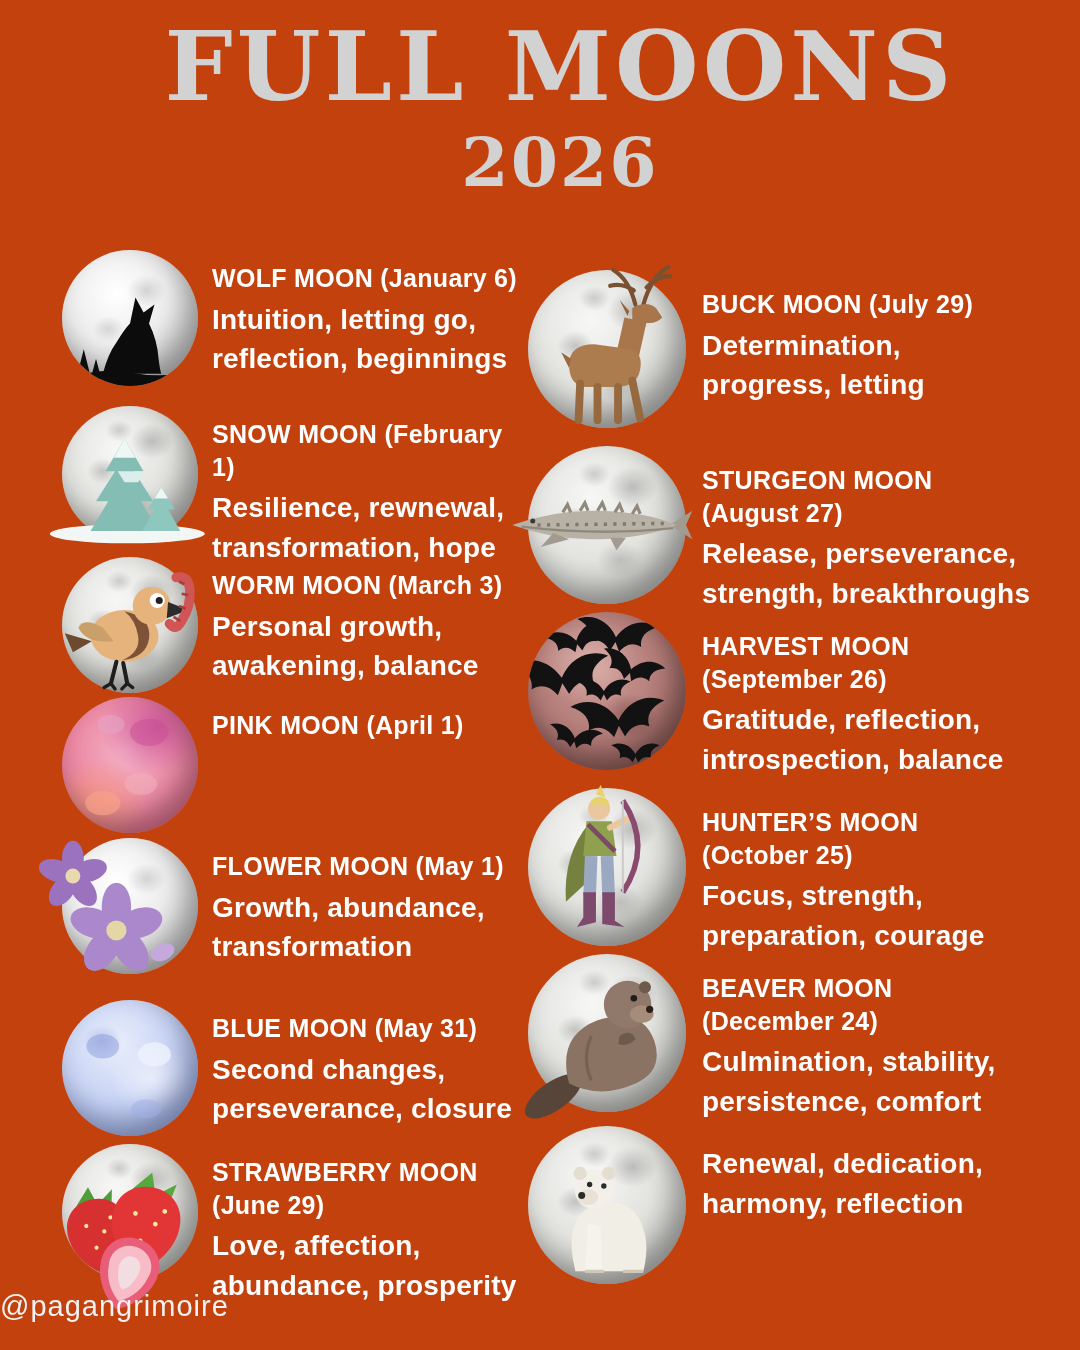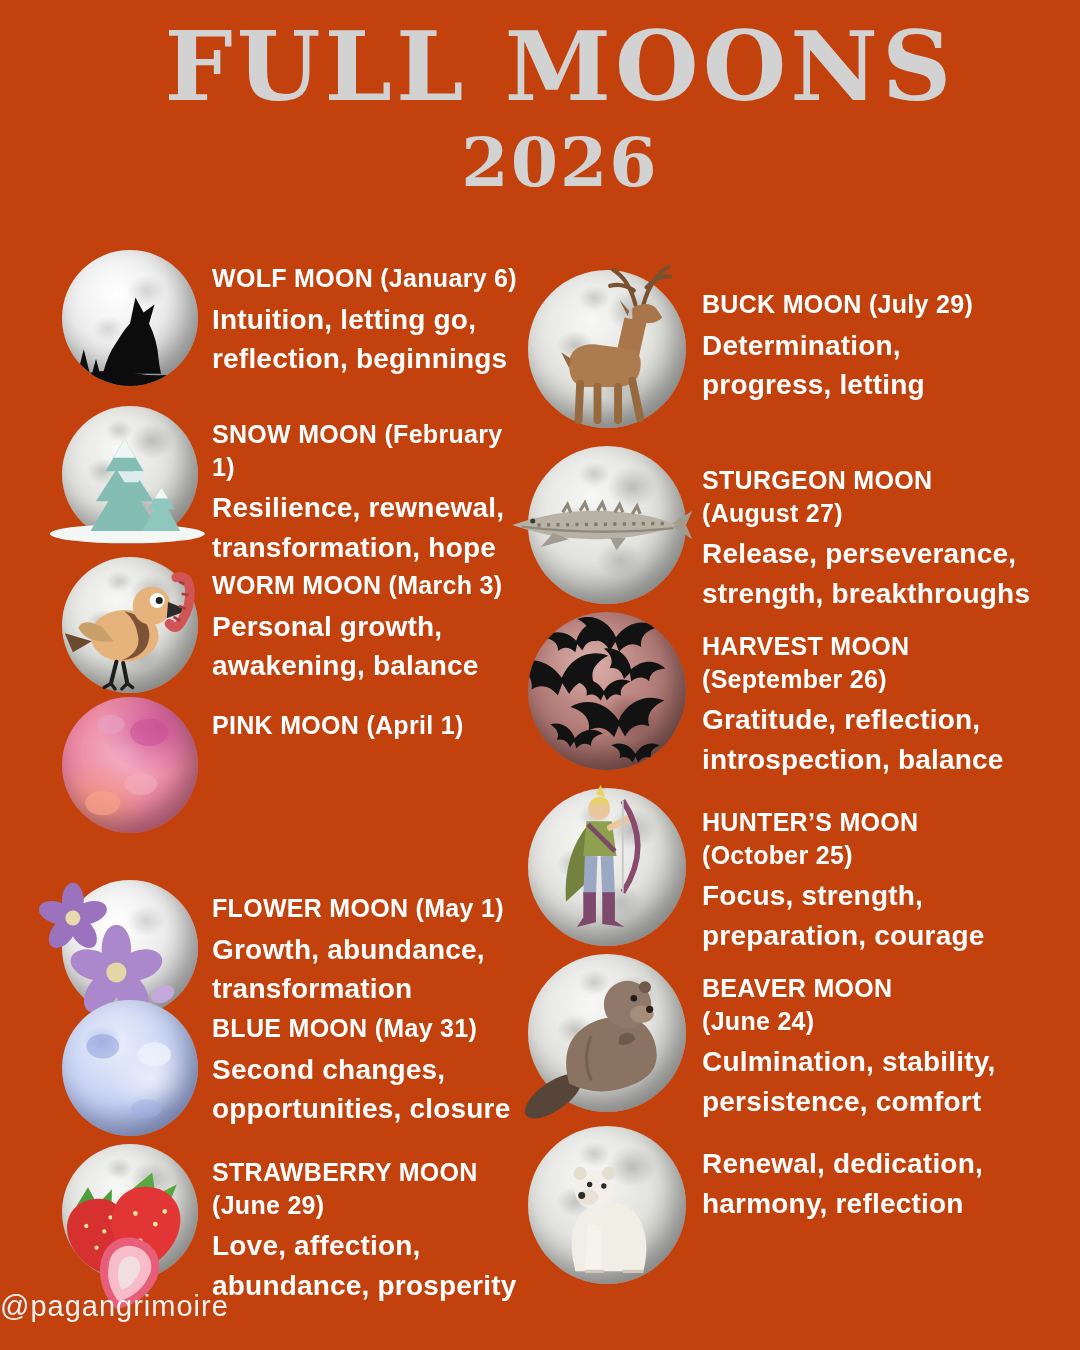--- a/index.html
+++ b/index.html
@@ -131,21 +131,21 @@
         <ellipse cx="36" cy="20" rx="10" ry="7" fill="#e6a3c4" opacity=".6"></ellipse>
         <ellipse cx="30" cy="78" rx="13" ry="9" fill="#f6a08a" opacity=".7"></ellipse>
         <ellipse cx="58" cy="64" rx="12" ry="8" fill="#f2b4bc" opacity=".5"></ellipse>
       </svg>
     </div>
     <div class="txt">
       <div class="m-title">PINK MOON (April 1)</div>
     </div>
   </div>
 
-  <div class="entry left" style="top:880px">
+  <div class="entry left" style="top:838px">
     <div class="moon m-white">
       <svg viewBox="0 0 100 100">
         <g transform="translate(8,28)">
           <g fill="#9b72bd">
             <ellipse cx="0" cy="-13" rx="8" ry="13"></ellipse>
             <ellipse cx="0" cy="-13" rx="8" ry="13" transform="rotate(72)"></ellipse>
             <ellipse cx="0" cy="-13" rx="8" ry="13" transform="rotate(144)"></ellipse>
             <ellipse cx="0" cy="-13" rx="8" ry="13" transform="rotate(216)"></ellipse>
             <ellipse cx="0" cy="-13" rx="8" ry="13" transform="rotate(288)"></ellipse>
           </g>
@@ -175,21 +175,21 @@
     <div class="moon m-blue clip">
       <svg viewBox="0 0 100 100">
         <ellipse cx="30" cy="34" rx="12" ry="9" fill="#8fa3df" opacity=".55"></ellipse>
         <ellipse cx="62" cy="80" rx="11" ry="7" fill="#9eb0e6" opacity=".5"></ellipse>
         <ellipse cx="68" cy="40" rx="12" ry="9" fill="#eef2fc" opacity=".8"></ellipse>
       </svg>
     </div>
     <div class="txt">
       <div class="m-title">BLUE MOON (May 31)</div>
       <div class="m-kw">Second changes,
-opportunities, closure</div>
+perseverance, closure</div>
     </div>
   </div>
 
   <div class="entry left" style="top:1144px">
     <div class="moon m-gray">
       <svg viewBox="0 0 100 100">
         <g transform="translate(26,62) scale(1.55) rotate(-10)">
           <path d="M-8 -12 L-1 -20 L2 -11 L10 -17 L8 -7 Z" fill="#4f9e3c"></path>
           <path d="M0 -14 C10 -14 16 -6 14 4 C12 14 4 20 0 22 C-4 20 -12 14 -14 4 C-16 -6 -10 -14 0 -14 Z" fill="#d63030"></path>
           <circle cx="-5" cy="-2" r="1" fill="#f8e8a0"></circle>
@@ -320,21 +320,21 @@
         <circle cx="63" cy="32" r="15" fill="#90796a"></circle>
         <circle cx="74" cy="21" r="3.8" fill="#6e5a4c"></circle>
         <circle cx="67" cy="28" r="2.1" fill="#1e1e1e"></circle>
         <ellipse cx="72" cy="38" rx="7.5" ry="5.5" fill="#a58d7a"></ellipse>
         <circle cx="77" cy="35" r="2.3" fill="#2b2118"></circle>
         <path d="M58 52 Q65 47 68 54 Q63 59 57 57 Z" fill="#6e5a4c"></path>
       </svg>
     </div>
     <div class="txt">
       <div class="m-title">BEAVER MOON
-(June 24)</div>
+(December 24)</div>
       <div class="m-kw">Culmination, stability,
 persistence, comfort</div>
     </div>
   </div>
 
   <div class="entry right" style="top:1126px">
     <div class="moon m-gray">
       <svg viewBox="0 0 100 100">
         <path d="M30 92 Q22 60 40 51 Q60 43 70 58 Q78 72 73 92 Z" fill="#f1eee6"></path>
         <path d="M38 62 L36 92 L47 92 L46 64 Z" fill="#f6f3ec"></path>

